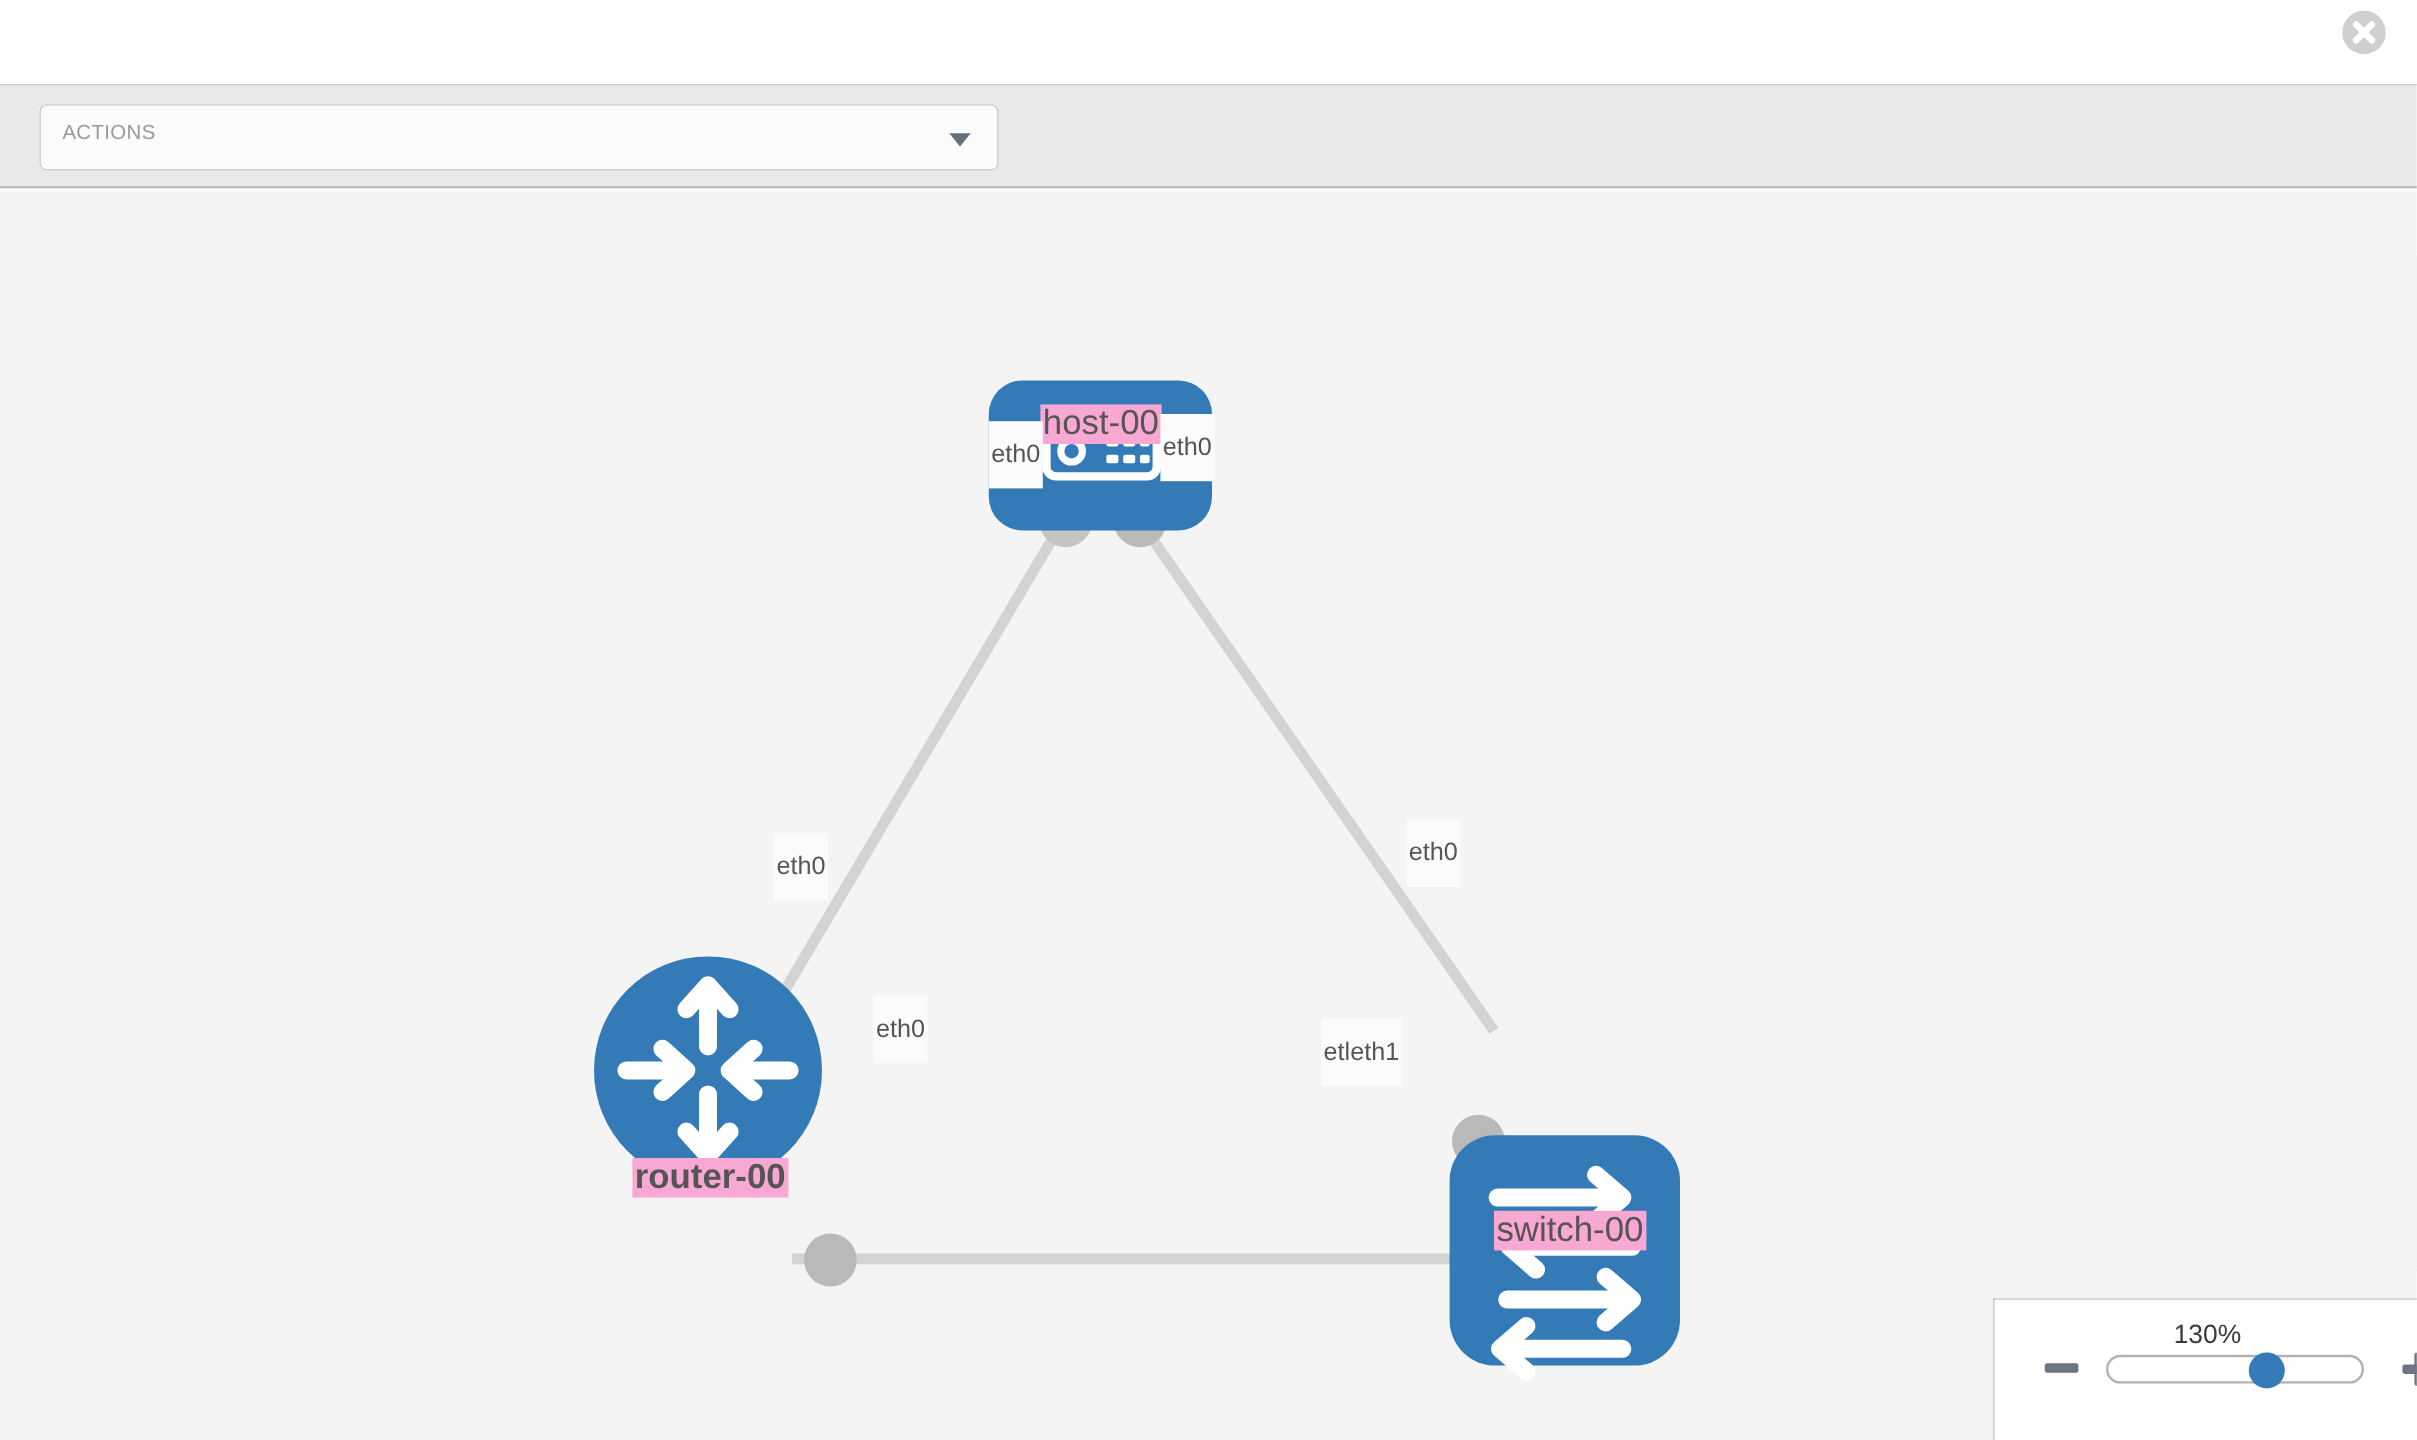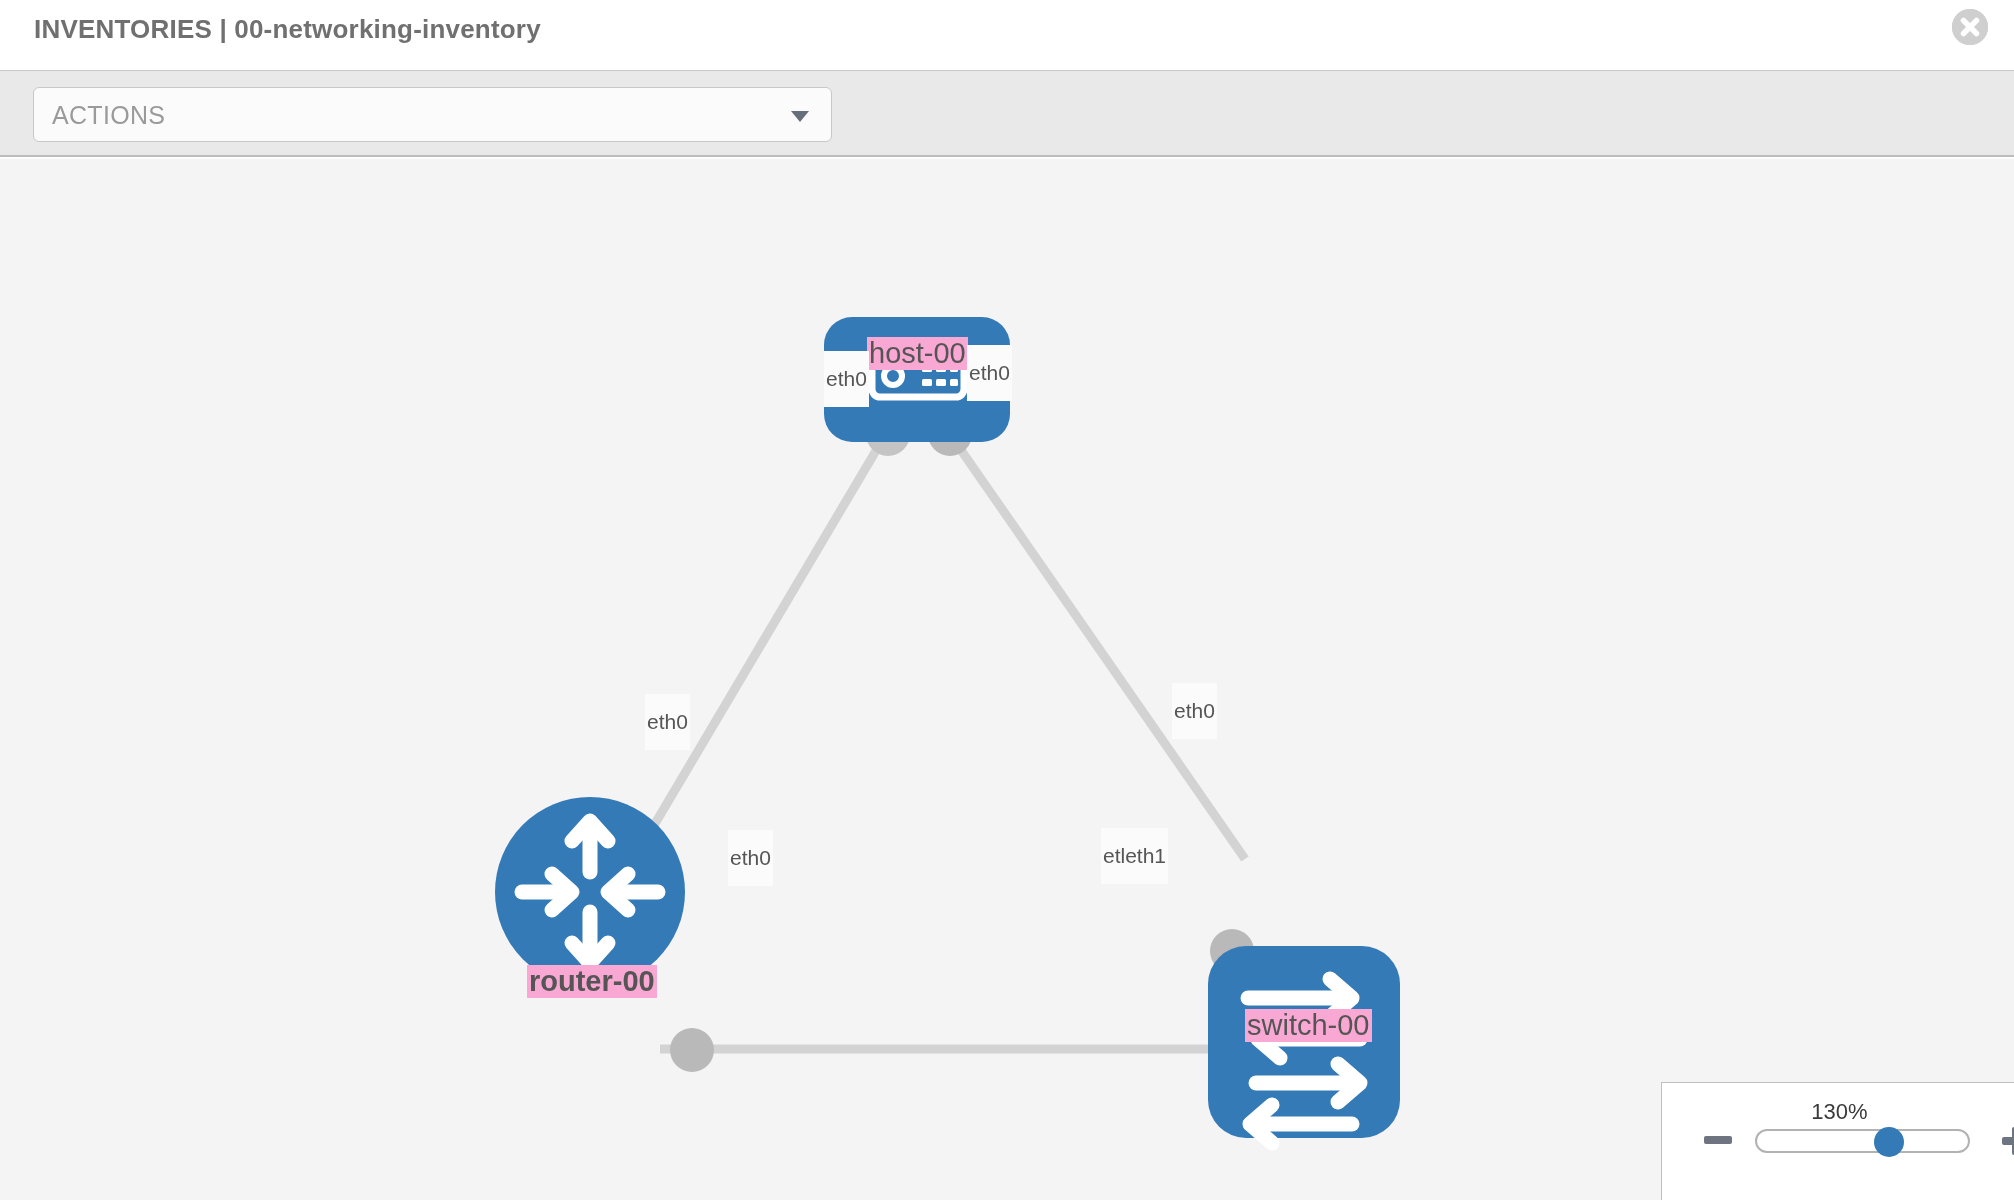--- a/index.html
+++ b/index.html
@@ -58,21 +58,21 @@
     left: 33px; top: 16px;
     width: 799px; height: 55px;
     background: #fbfbfb;
     border: 1px solid #c8c8c8;
     border-radius: 6px;
     cursor: pointer;
   }
   .actions-label {
     position: absolute;
     left: 18px; top: 13px;
-    font-size: 25px;
+    font-size: 17px;
     color: #9a9a9a;
     letter-spacing: 0.3px;
   }
   .caret {
     position: absolute;
     right: 22px; top: 23px;
     width: 0; height: 0;
     border-left: 9px solid transparent;
     border-right: 9px solid transparent;
     border-top: 11px solid #67707a;
@@ -190,21 +190,20 @@
     background: #337ab7;
     cursor: pointer;
   }
 </style>
 </head>
 <body>
 
 <div id="app">
 
   <div class="header">
-    <div class="header-title">INVENTORIES | 00-networking-inventory</div>
     <div class="close-btn">
       <svg width="36" height="36" viewBox="0 0 36 36" aria-hidden="true">
         <circle cx="18" cy="18" r="18" fill="#cfcfcf"></circle>
         <path d="M11.5 11.5 L24.5 24.5 M24.5 11.5 L11.5 24.5" stroke="#ffffff" stroke-width="5.5" stroke-linecap="round"></path>
       </svg>
     </div>
   </div>
 
   <div class="toolbar">
 
@@ -306,21 +305,21 @@
     <span class="node-label" style="left:527px; top:806px;font-weight:bold;">router-00</span>
     <span class="node-label" style="left:1245px; top:850px;">switch-00</span>
 
     <span class="iface-label" style="left:824px; top:192px;">eth0</span>
     <span class="iface-label" style="left:967px; top:186px;">eth0</span>
 
     <span class="iface-label" style="left:645px; top:535px;">eth0</span>
     <span class="iface-label" style="left:1172px; top:524px;">eth0</span>
 
     <span class="iface-label" style="left:728px; top:671px;">eth0</span>
-    <span class="iface-label" style="left:1101px; top:669px;">etleth1</span>
+    <span class="iface-label" style="left:1101px; top:690px;">etleth1</span>
   </div>
 
   <div class="zoom-panel">
     <div class="zoom-pct">130%</div>
     <div class="zoom-minus"></div>
     <div class="zoom-track"></div>
     <div class="zoom-thumb"></div>
     <div class="zoom-plus"></div>
   </div>
 

